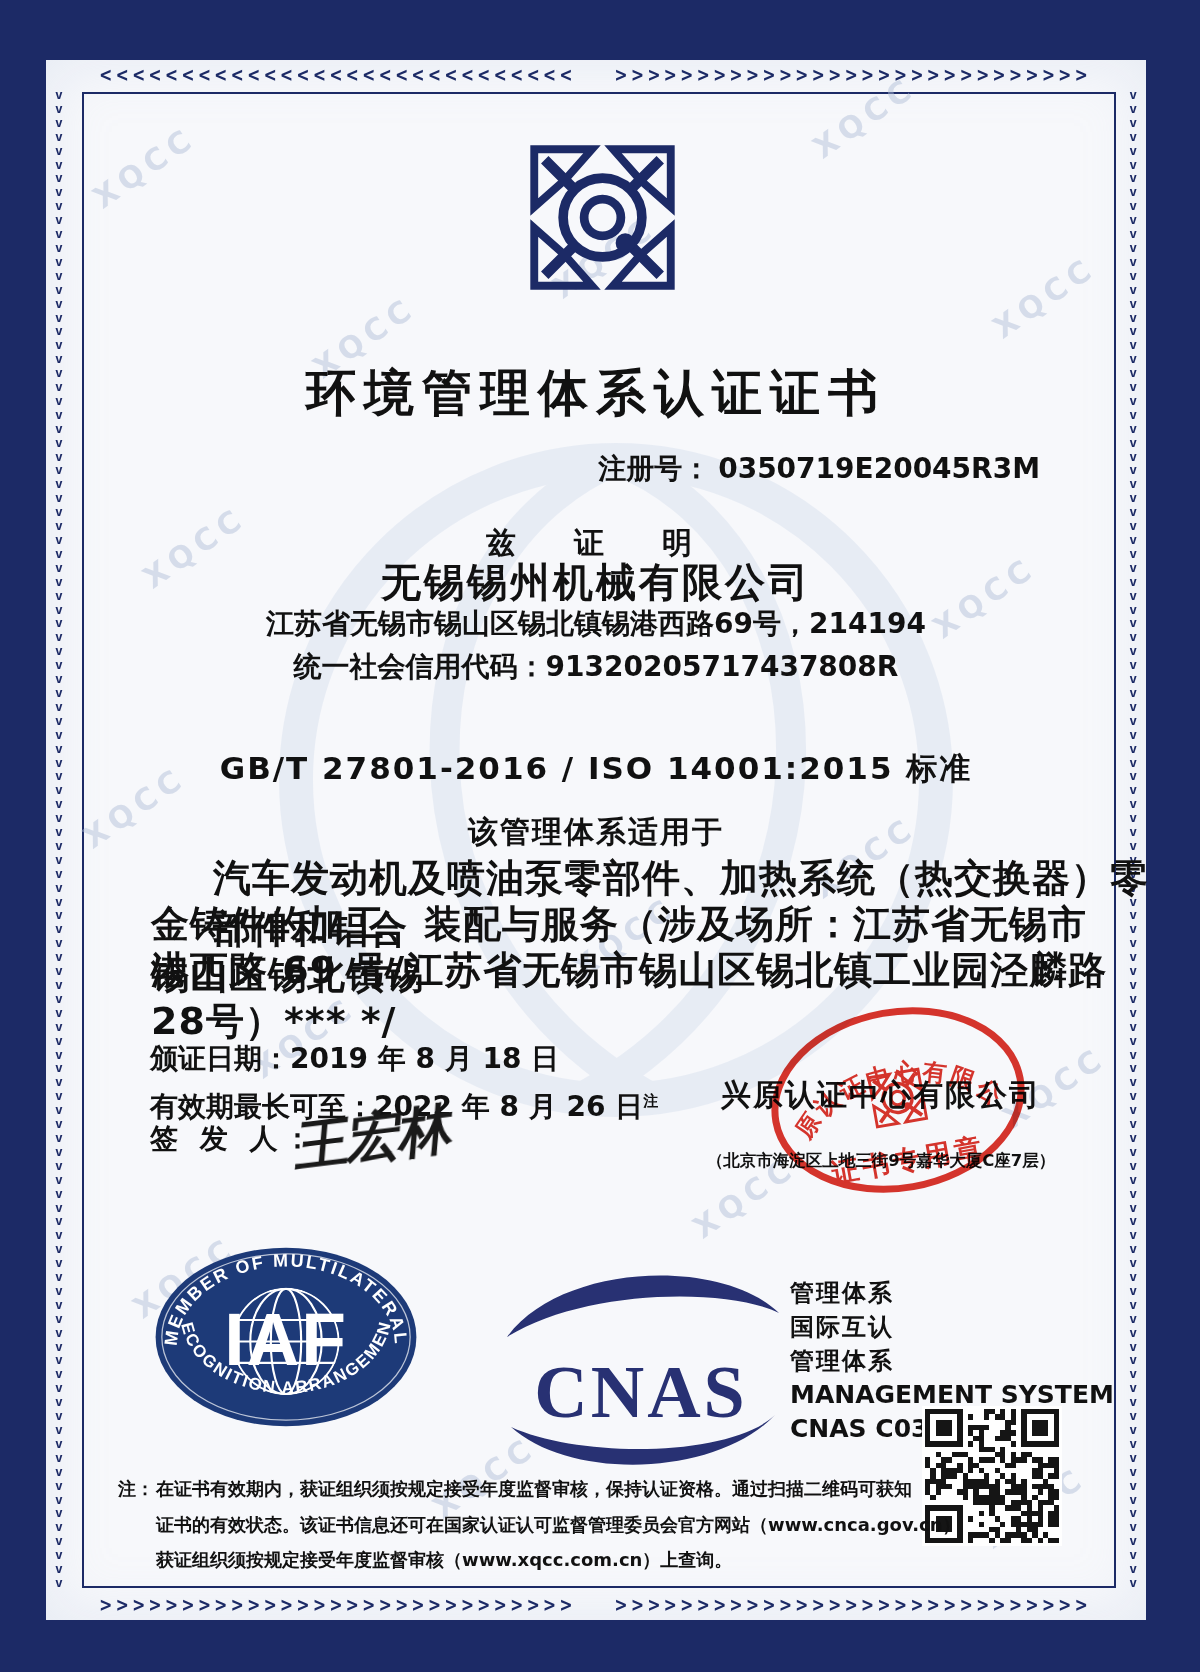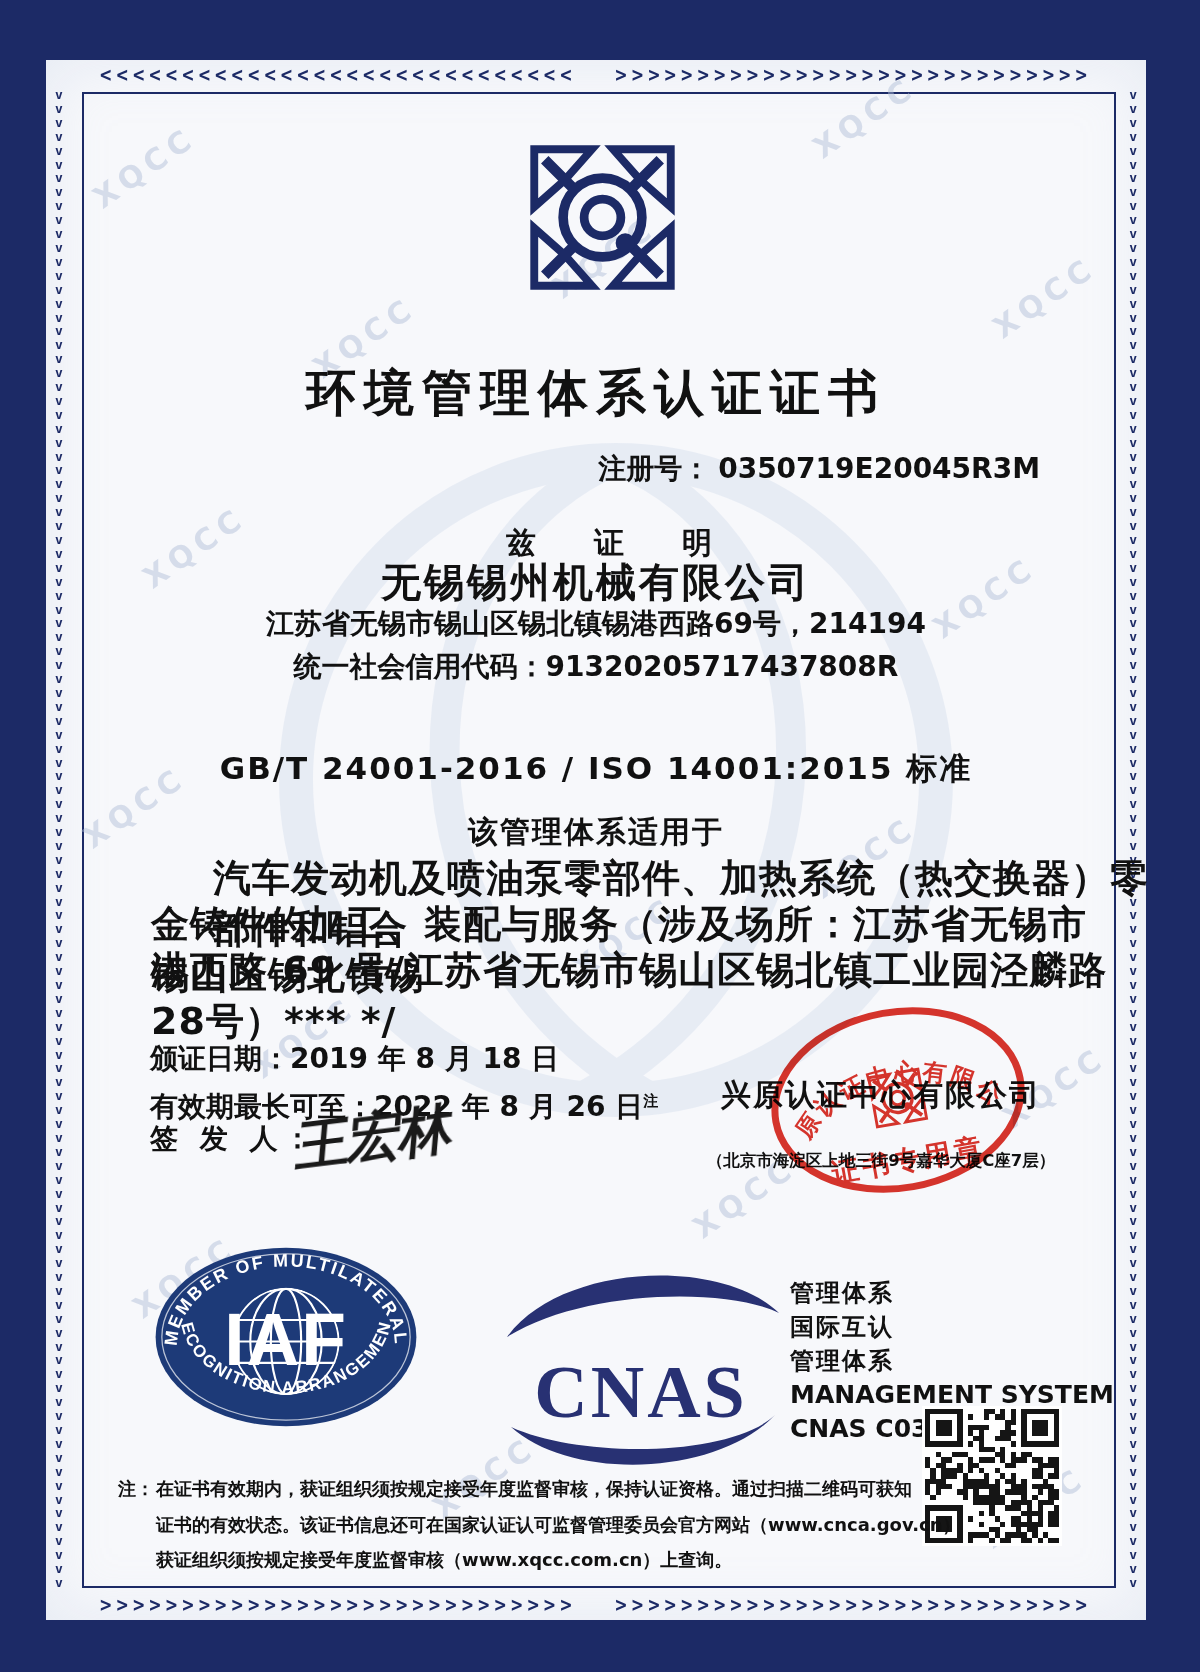--- a/index.html
+++ b/index.html
@@ -328,30 +328,30 @@
     <svg class="abs emblem-main" style="left:469px;top:70px;" width="175" height="175">
       <use href="#xqcc-emblem" width="175" height="175"></use>
     </svg>
 
     <div class="abs ctr title" style="top:300px;">环境管理体系认证证书</div>
 
     <div class="abs regline" style="right:106px;top:390px;">
       <span>注册号：</span><span class="val">0350719E20045R3M</span>
     </div>
 
-    <div class="abs ctr certify" style="top:463px;margin-left:20px;">兹　证　明</div>
+    <div class="abs ctr certify" style="top:463px;">兹　证　明</div>
 
     <div class="abs ctr company" style="top:495px;">无锡锡州机械有限公司</div>
 
     <div class="abs ctr addr" style="top:545px;">江苏省无锡市锡山区锡北镇锡港西路69号，214194</div>
 
     <div class="abs ctr credit" style="top:588px;">统一社会信用代码：91320205717437808R</div>
 
 
-    <div class="abs ctr standard" style="top:688px;">GB/T 24001-2016 / ISO 14001:2015 标准</div>
+    <div class="abs ctr standard" style="top:688px;">GB/T 27801-2016 / ISO 14001:2015 标准</div>
 
     <div class="abs ctr scopehead" style="top:752px;">该管理体系适用于</div>
 
     <div class="abs scopeline indent" style="top:793px;">汽车发动机及喷油泵零部件、加热系统（热交换器）零部件和铝合</div>
     <div class="abs scopeline" style="top:839px;">金铸件的加工、装配与服务（涉及场所：江苏省无锡市锡山区锡北镇锡</div>
     <div class="abs scopeline" style="top:885px;">港西路 69 号/江苏省无锡市锡山区锡北镇工业园泾麟路28号）*** */</div>
 
     <div class="abs dates" style="top:980px;">颁证日期：2019 年 8 月 18 日</div>
     <div class="abs dates" style="top:1028px;">
       <span>有效期最长可至：2022 年 8 月 26 日</span><span class="sup-note">注</span>

